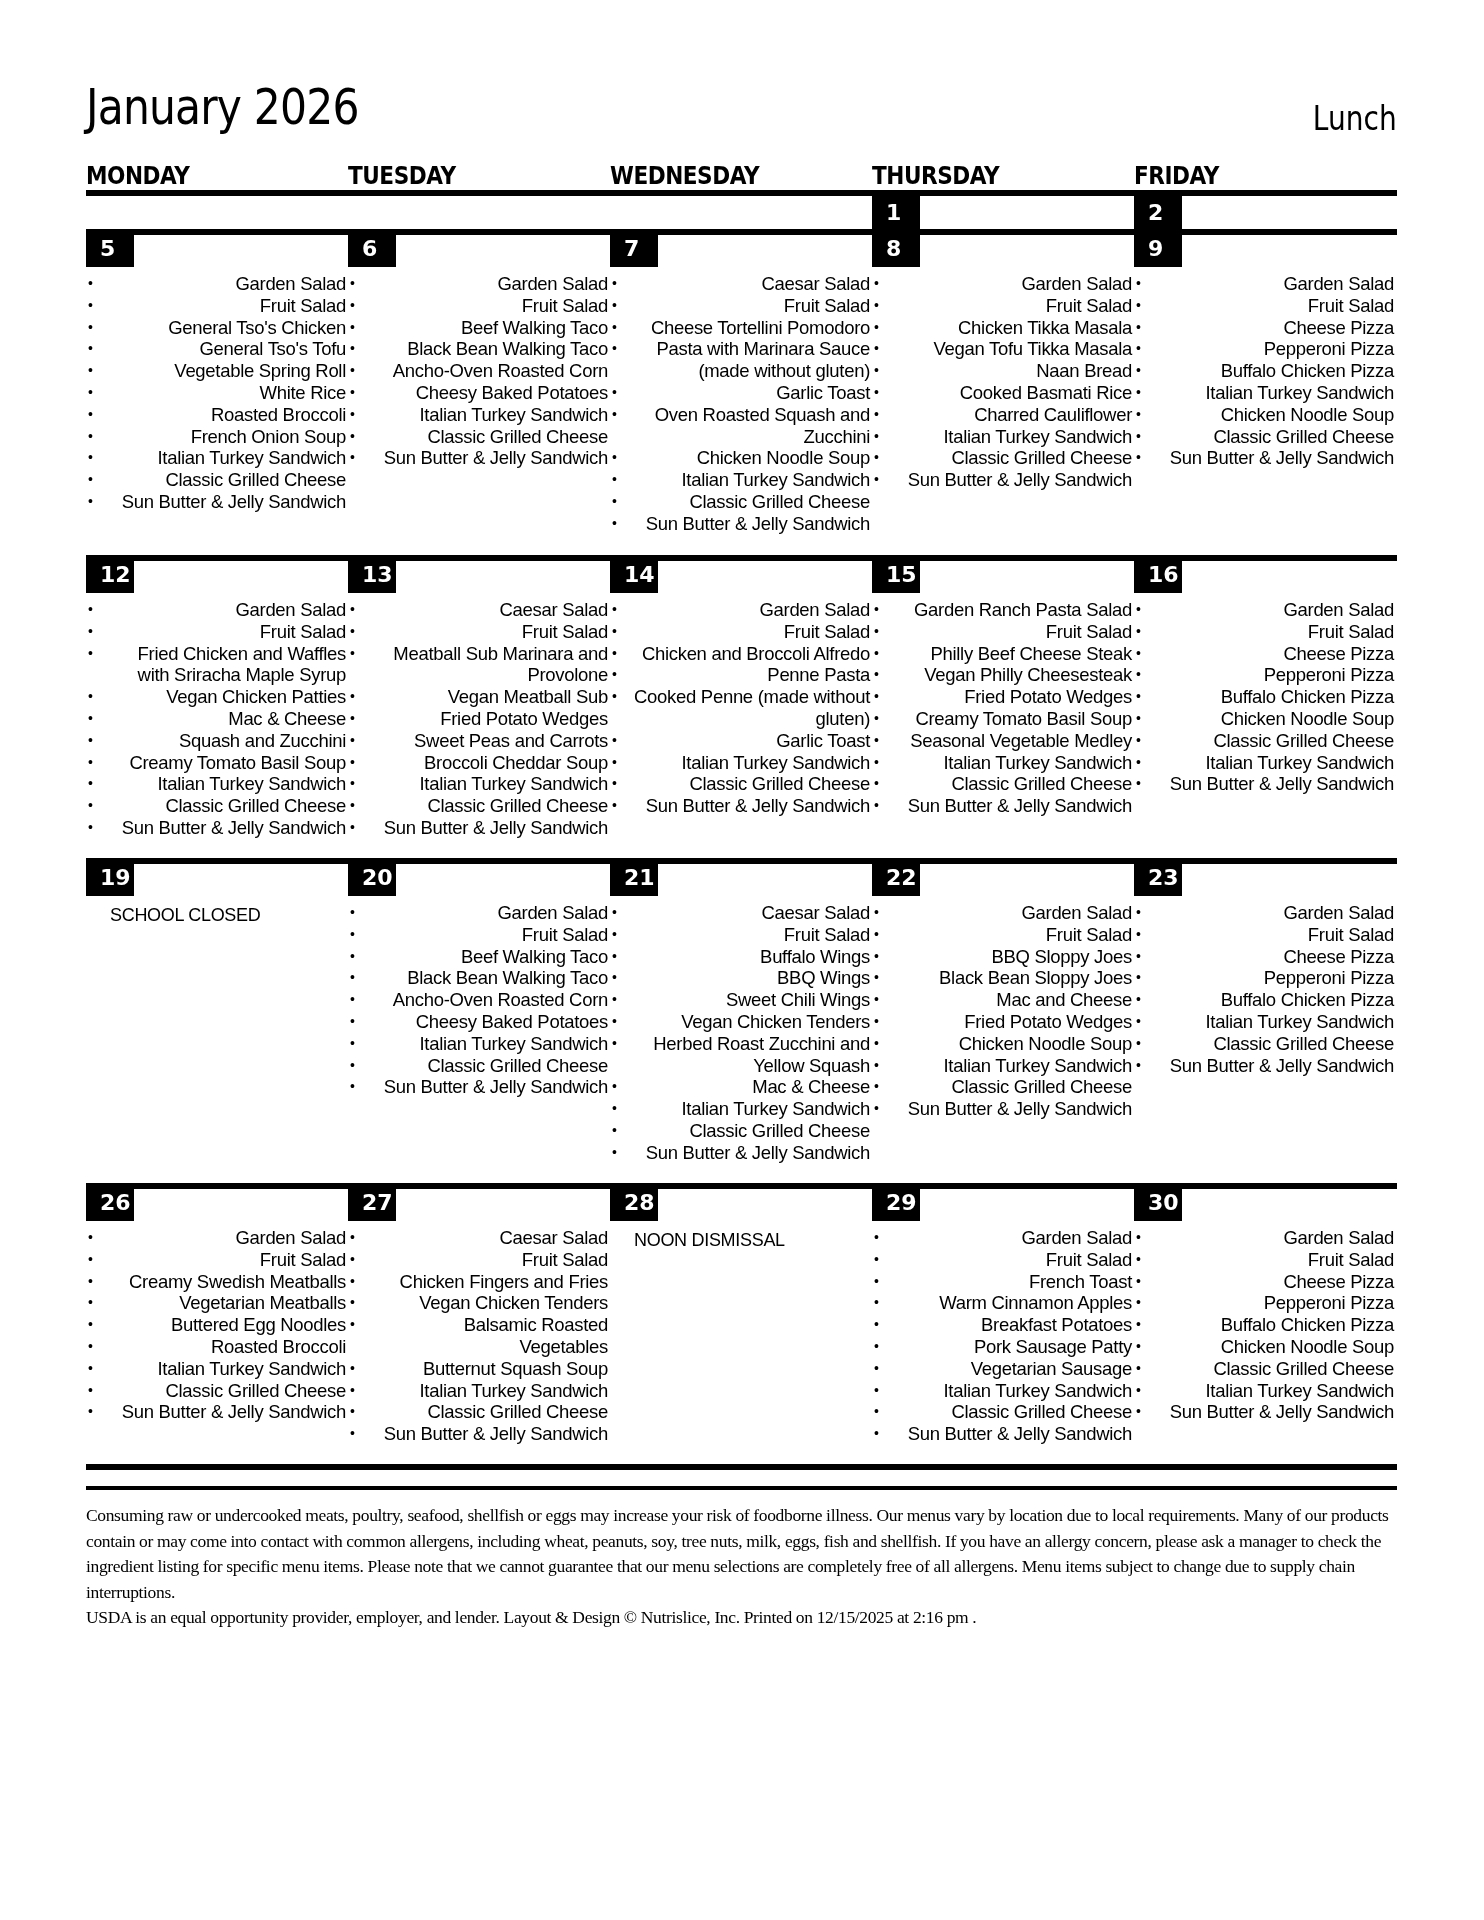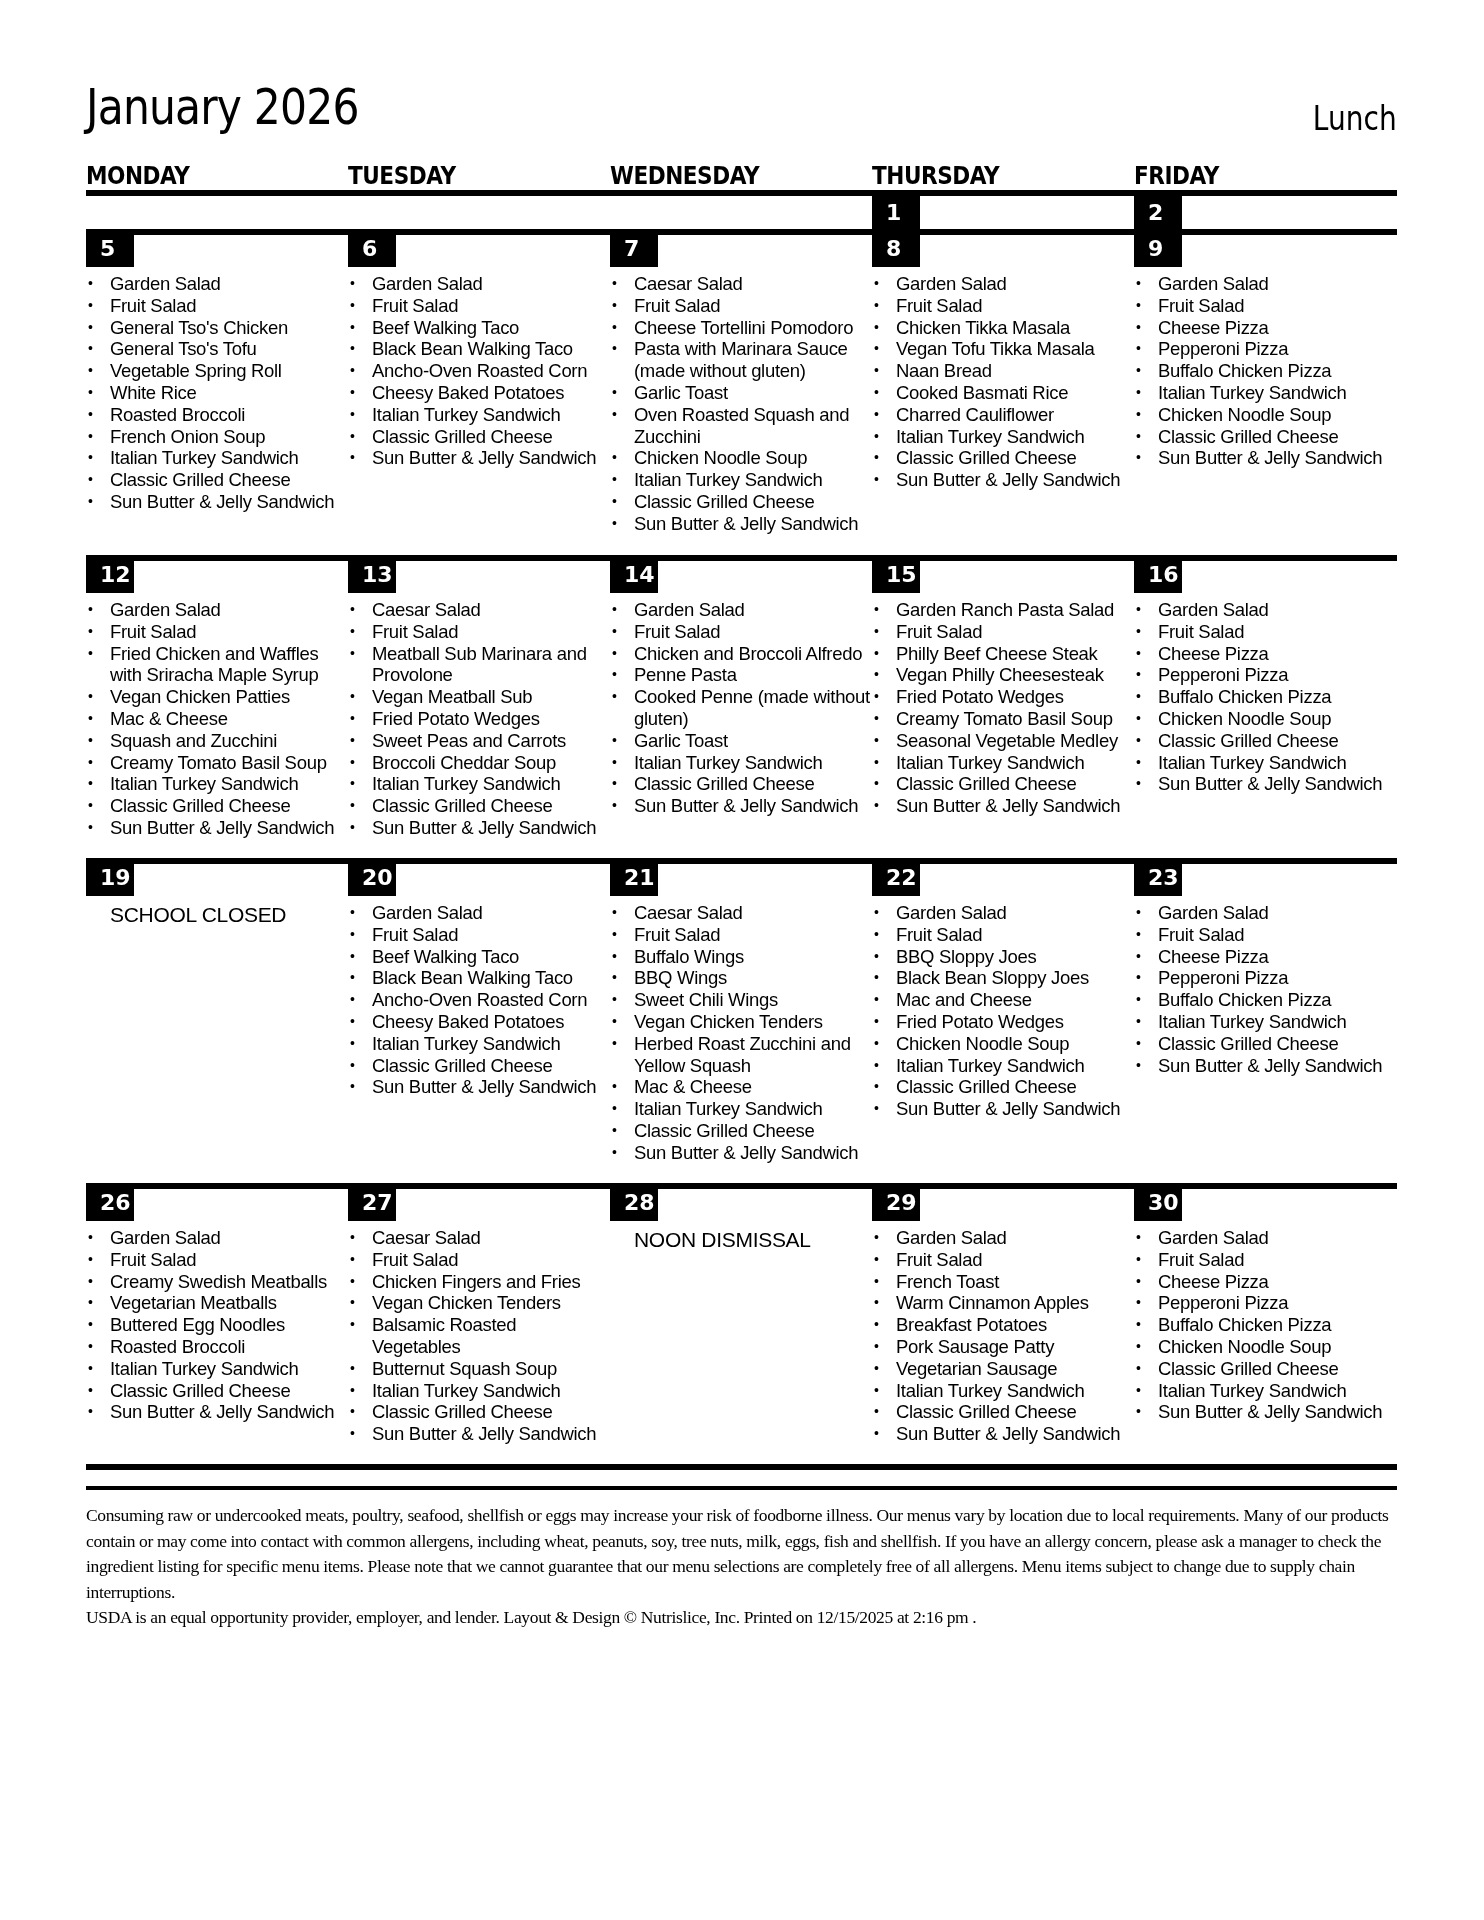--- a/index.html
+++ b/index.html
@@ -13,25 +13,25 @@
   .dow-row { position: absolute; top: 161px; left: 0; width: 1311px; height: 30px; display: flex; }
   .dow { width: 262px; font-weight: 700; font-size: 24px; letter-spacing: -0.5px;
          font-family: "DejaVu Sans", sans-serif; transform: scaleX(0.9); transform-origin: left; line-height: 30px; }
   .rule-thick { position: absolute; left: 0; width: 1311px; height: 6px; background: #000; }
   .rule-thin { position: absolute; left: 0; width: 1311px; height: 4px; background: #000; }
   .week { position: absolute; left: 0; width: 1311px; display: flex; }
   .day { width: 262px; position: relative; }
   .daynum { display: inline-block; background: #000; color: #fff; width: 48px; height: 38px;
             font-weight: 700; font-size: 22px; line-height: 40px; padding-left: 14px; box-sizing: border-box;
             font-family: "DejaVu Sans", sans-serif; }
-  .menu { list-style: none; margin: 6px 0 0 0; padding: 0; }
+  .menu { list-style: none; margin: 6px 0 0 0; padding: 0; text-align: right; }
   .menu li { position: relative; padding-left: 24px; font-size: 18.5px; line-height: 21.8px;
              letter-spacing: -0.3px; font-family: "Liberation Sans", sans-serif; padding-right: 2px; }
   .menu li::before { content: "•"; position: absolute; left: 2px; top: 0; font-size: 14px; }
-  .note { margin: 8px 0 0 24px; font-size: 21px; line-height: 22px; letter-spacing: -0.3px; }
+  .note { margin: 8px 0 0 24px; font-size: 18px; line-height: 22px; letter-spacing: -0.3px; }
   .footer { position: absolute; left: 0; top: 1503px; width: 1311px; font-size: 17.5px; line-height: 25.5px;
             letter-spacing: -0.35px; font-family: Liberation Serif, serif; }
   .footer p { margin: 0; }
 </style>
 </head>
 <body>
 
 <div class="page">
   <div class="title">January 2026</div>
   <div class="subtitle">Lunch</div>

